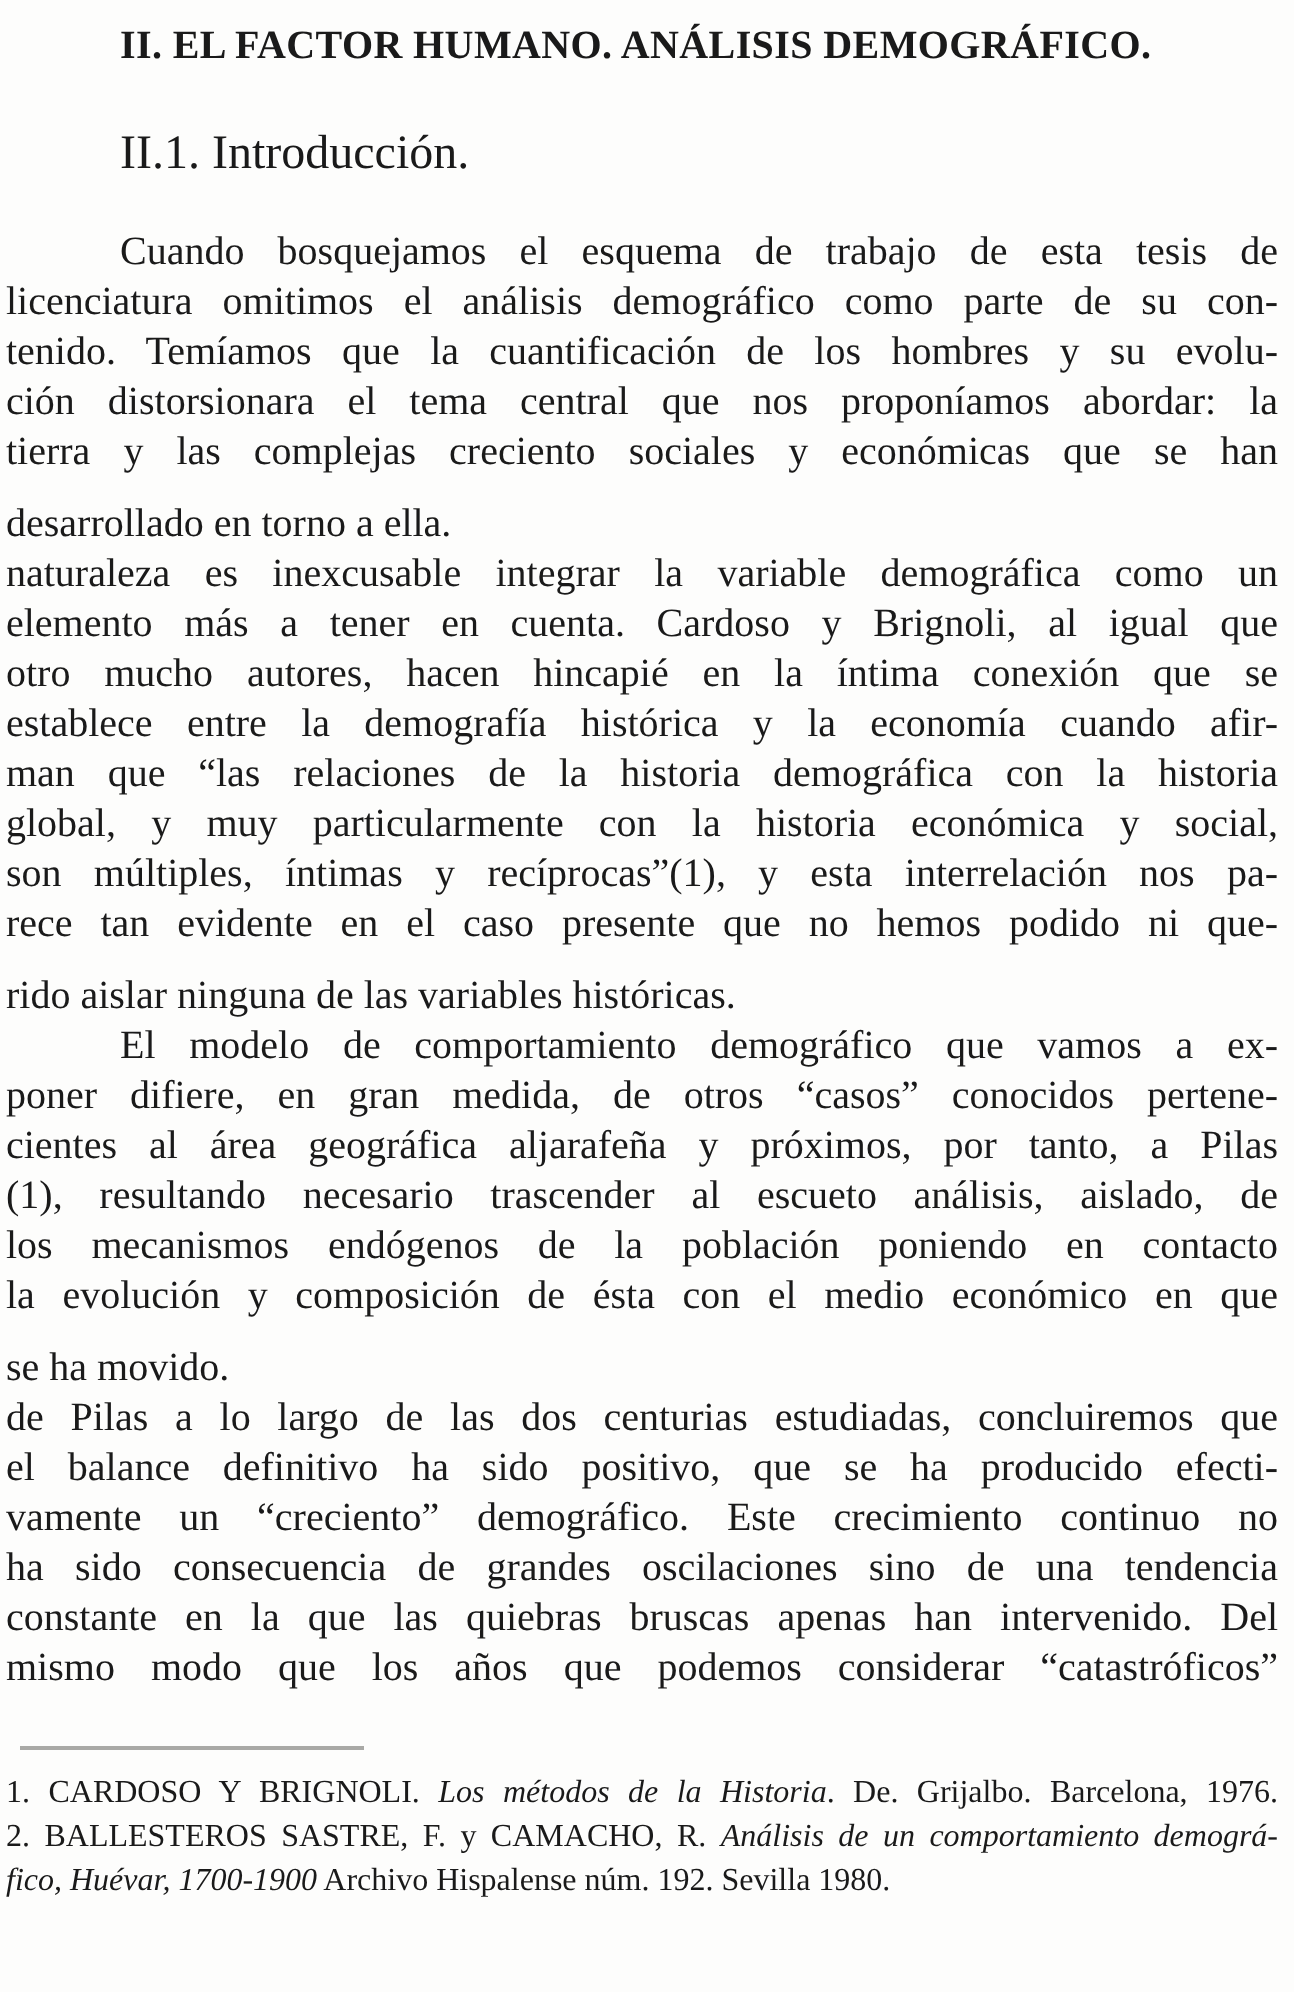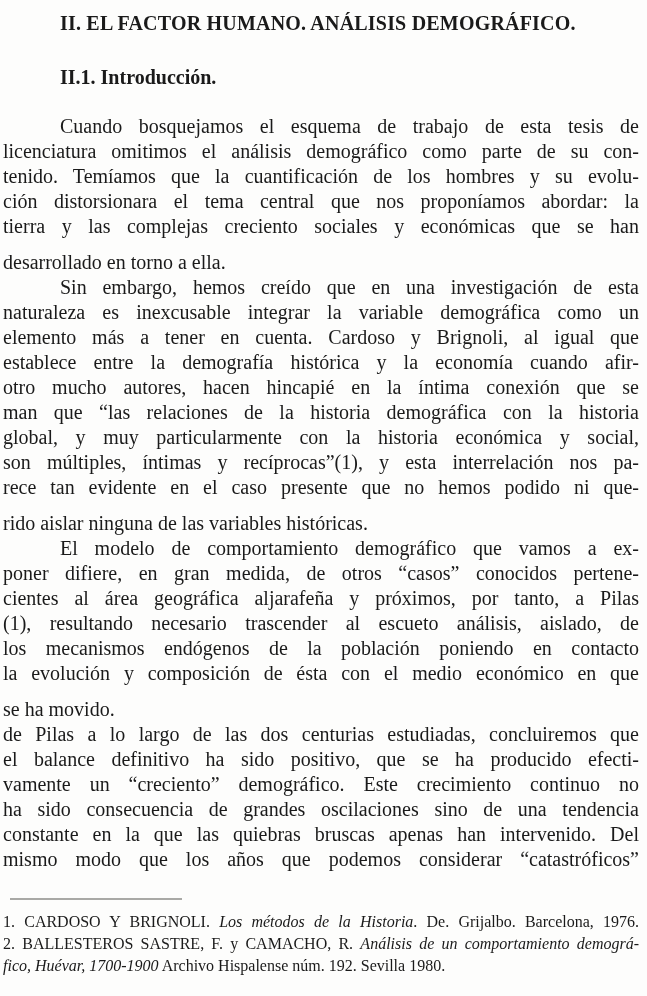--- a/index.html
+++ b/index.html
@@ -19,22 +19,22 @@
     overflow: hidden;
   }
   .title {
     font-size: 20px;
     font-weight: bold;
     line-height: 26px;
     padding-left: 57px;
     letter-spacing: 0.2px;
   }
   .subtitle {
-    font-size: 20px;
-    font-weight: bold;
+    font-size: 24px;
+    font-weight: normal;
     line-height: 26px;
     padding-left: 57px;
     margin-top: 28px;
   }
   .body-text {
     margin-top: 24px;
     font-size: 20px;
   }
   .text-line {
     line-height: 25px;
@@ -86,25 +86,24 @@
     <div>
       <div class="text-line first">Cuando bosquejamos el esquema de trabajo de esta tesis de</div>
       <div class="text-line">licenciatura omitimos el análisis demográfico como parte de su con-</div>
       <div class="text-line">tenido. Temíamos que la cuantificación de los hombres y su evolu-</div>
       <div class="text-line">ción distorsionara el tema central que nos proponíamos abordar: la</div>
       <div class="text-line">tierra y las complejas creciento sociales y económicas que se han</div>
       <div class="text-line para-end">desarrollado en torno a ella.</div>
     </div>
 
     <div>
-      <div class="text-line first">Sin embargo, hemos creído que en una investigación de esta</div>
       <div class="text-line">naturaleza es inexcusable integrar la variable demográfica como un</div>
       <div class="text-line">elemento más a tener en cuenta. Cardoso y Brignoli, al igual que</div>
+      <div class="text-line">otro mucho autores, hacen hincapié en la íntima conexión que se</div>
       <div class="text-line">establece entre la demografía histórica y la economía cuando afir-</div>
-      <div class="text-line">otro mucho autores, hacen hincapié en la íntima conexión que se</div>
       <div class="text-line">man que “las relaciones de la historia demográfica con la historia</div>
       <div class="text-line">global, y muy particularmente con la historia económica y social,</div>
       <div class="text-line">son múltiples, íntimas y recíprocas”(1), y esta interrelación nos pa-</div>
       <div class="text-line">rece tan evidente en el caso presente que no hemos podido ni que-</div>
       <div class="text-line para-end">rido aislar ninguna de las variables históricas.</div>
     </div>
 
     <div>
       <div class="text-line first">El modelo de comportamiento demográfico que vamos a ex-</div>
       <div class="text-line">poner difiere, en gran medida, de otros “casos” conocidos pertene-</div>

